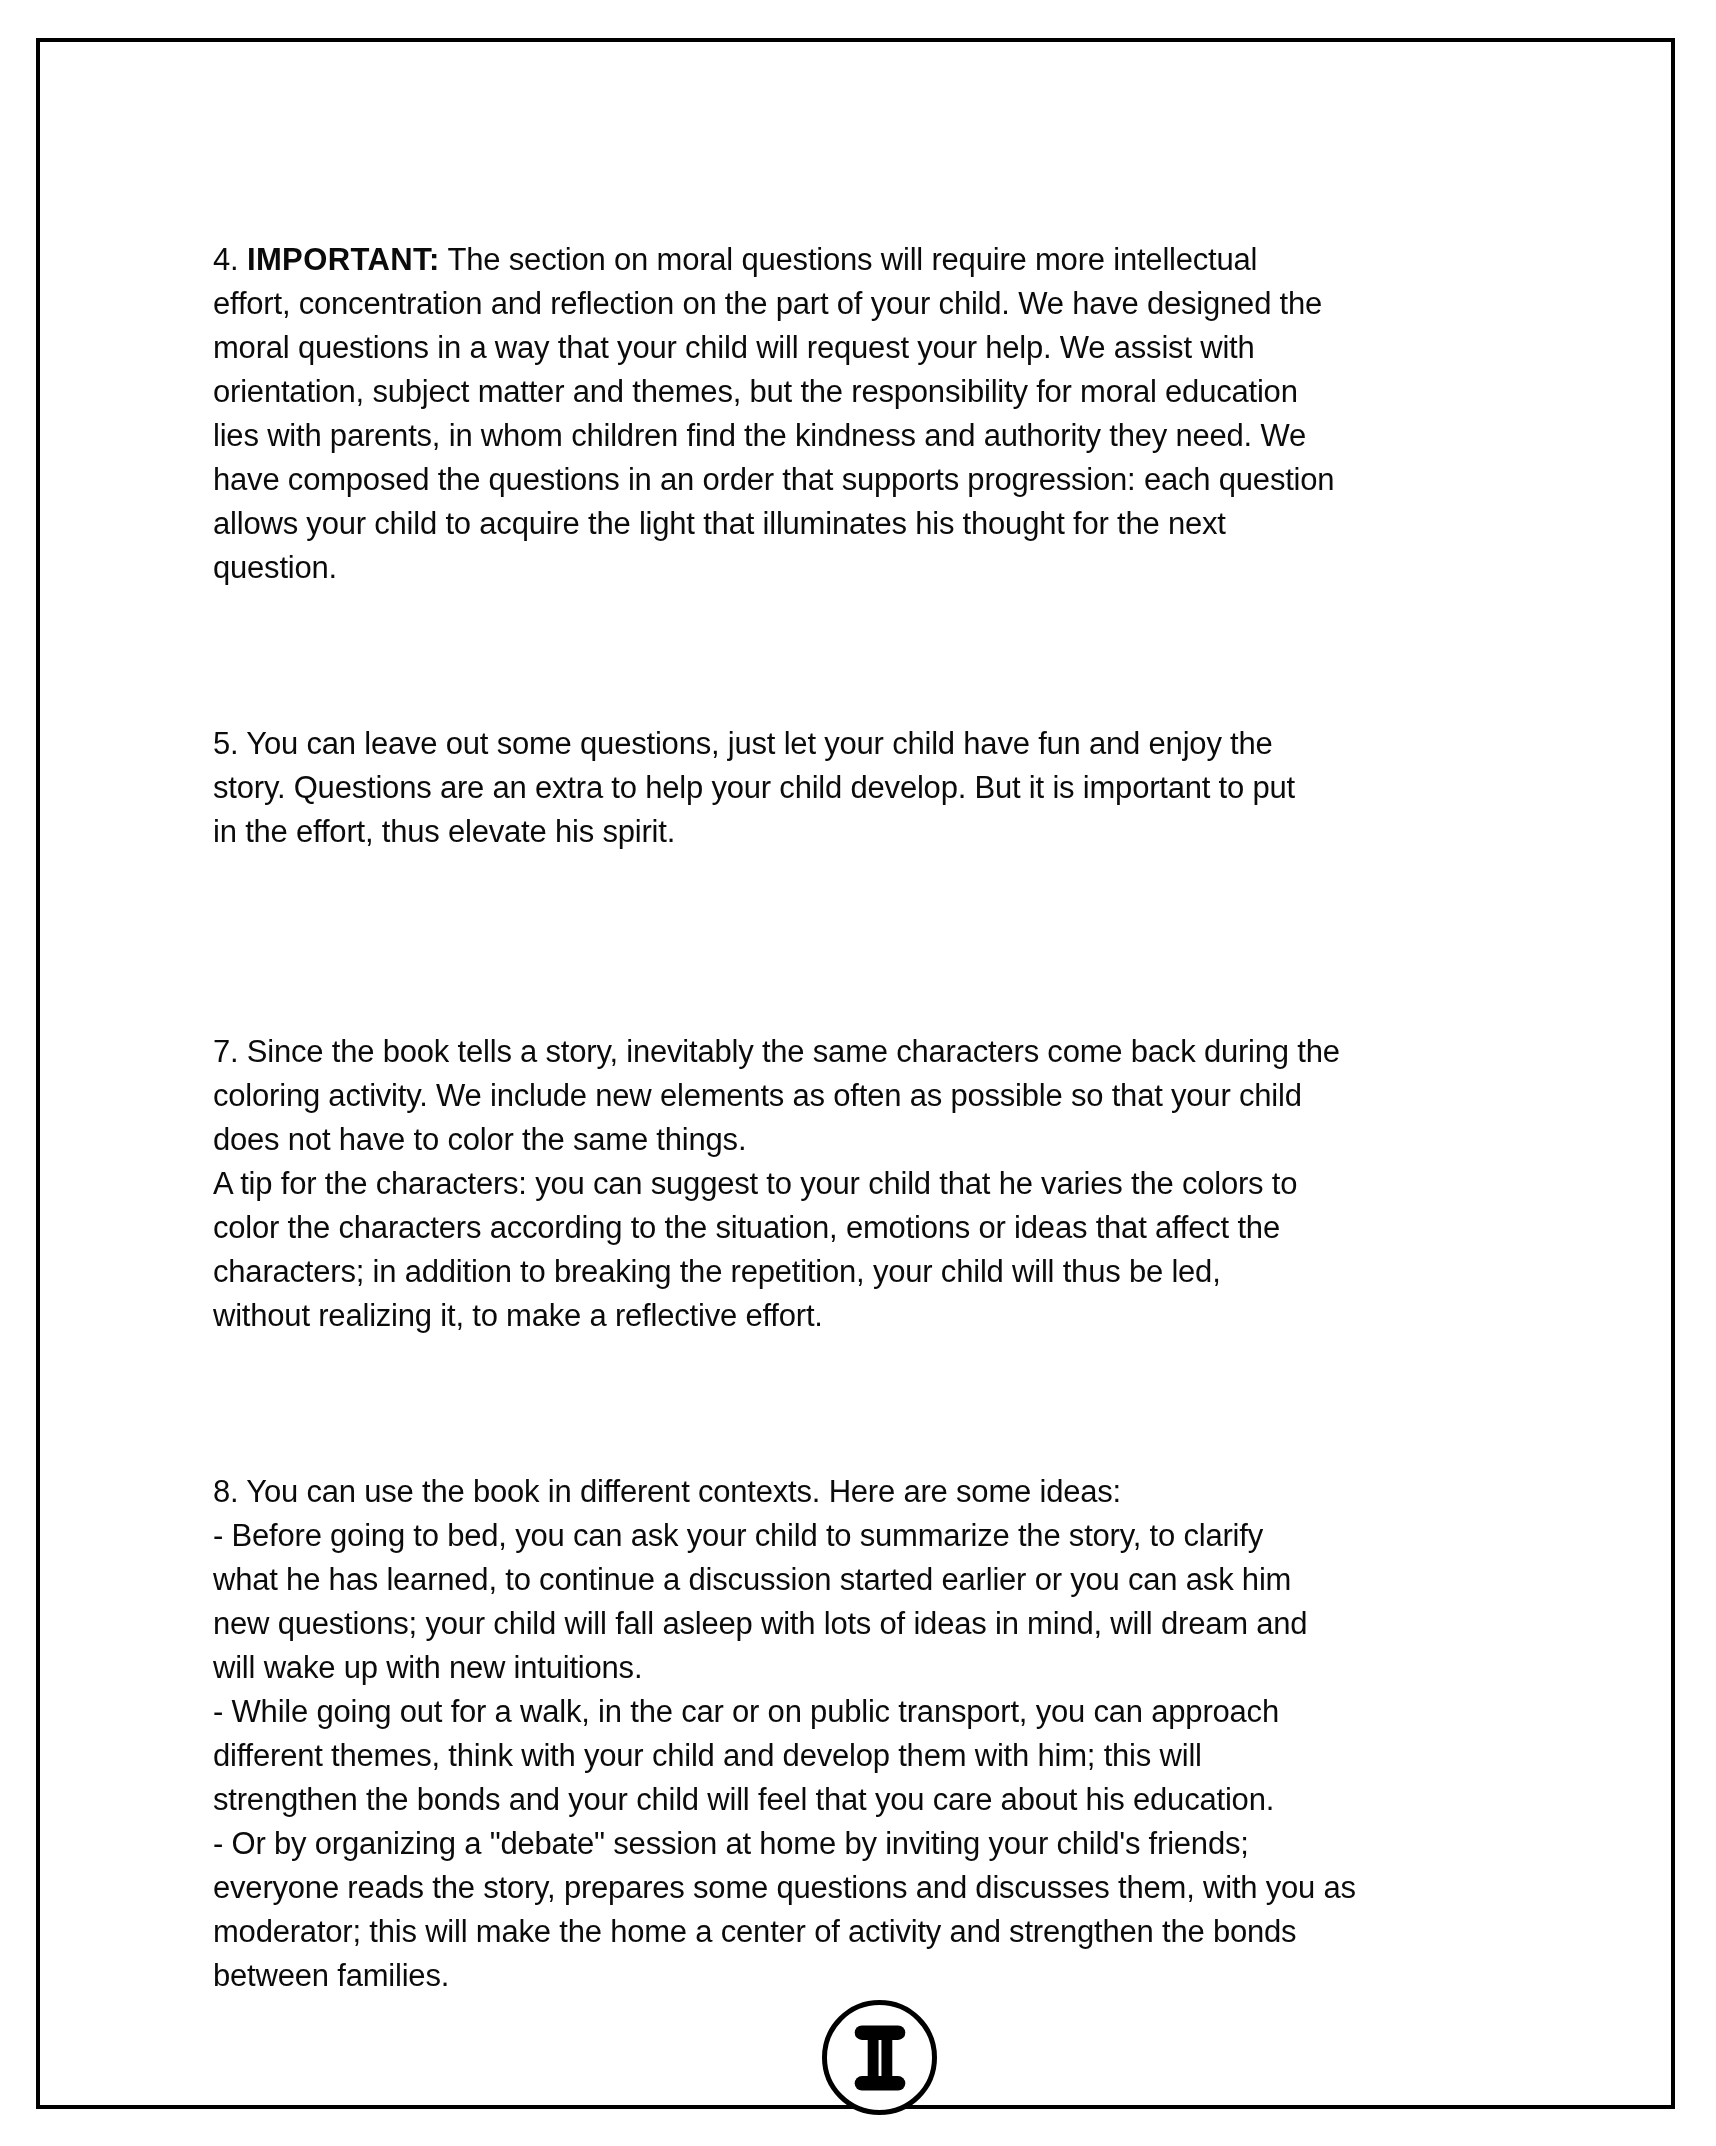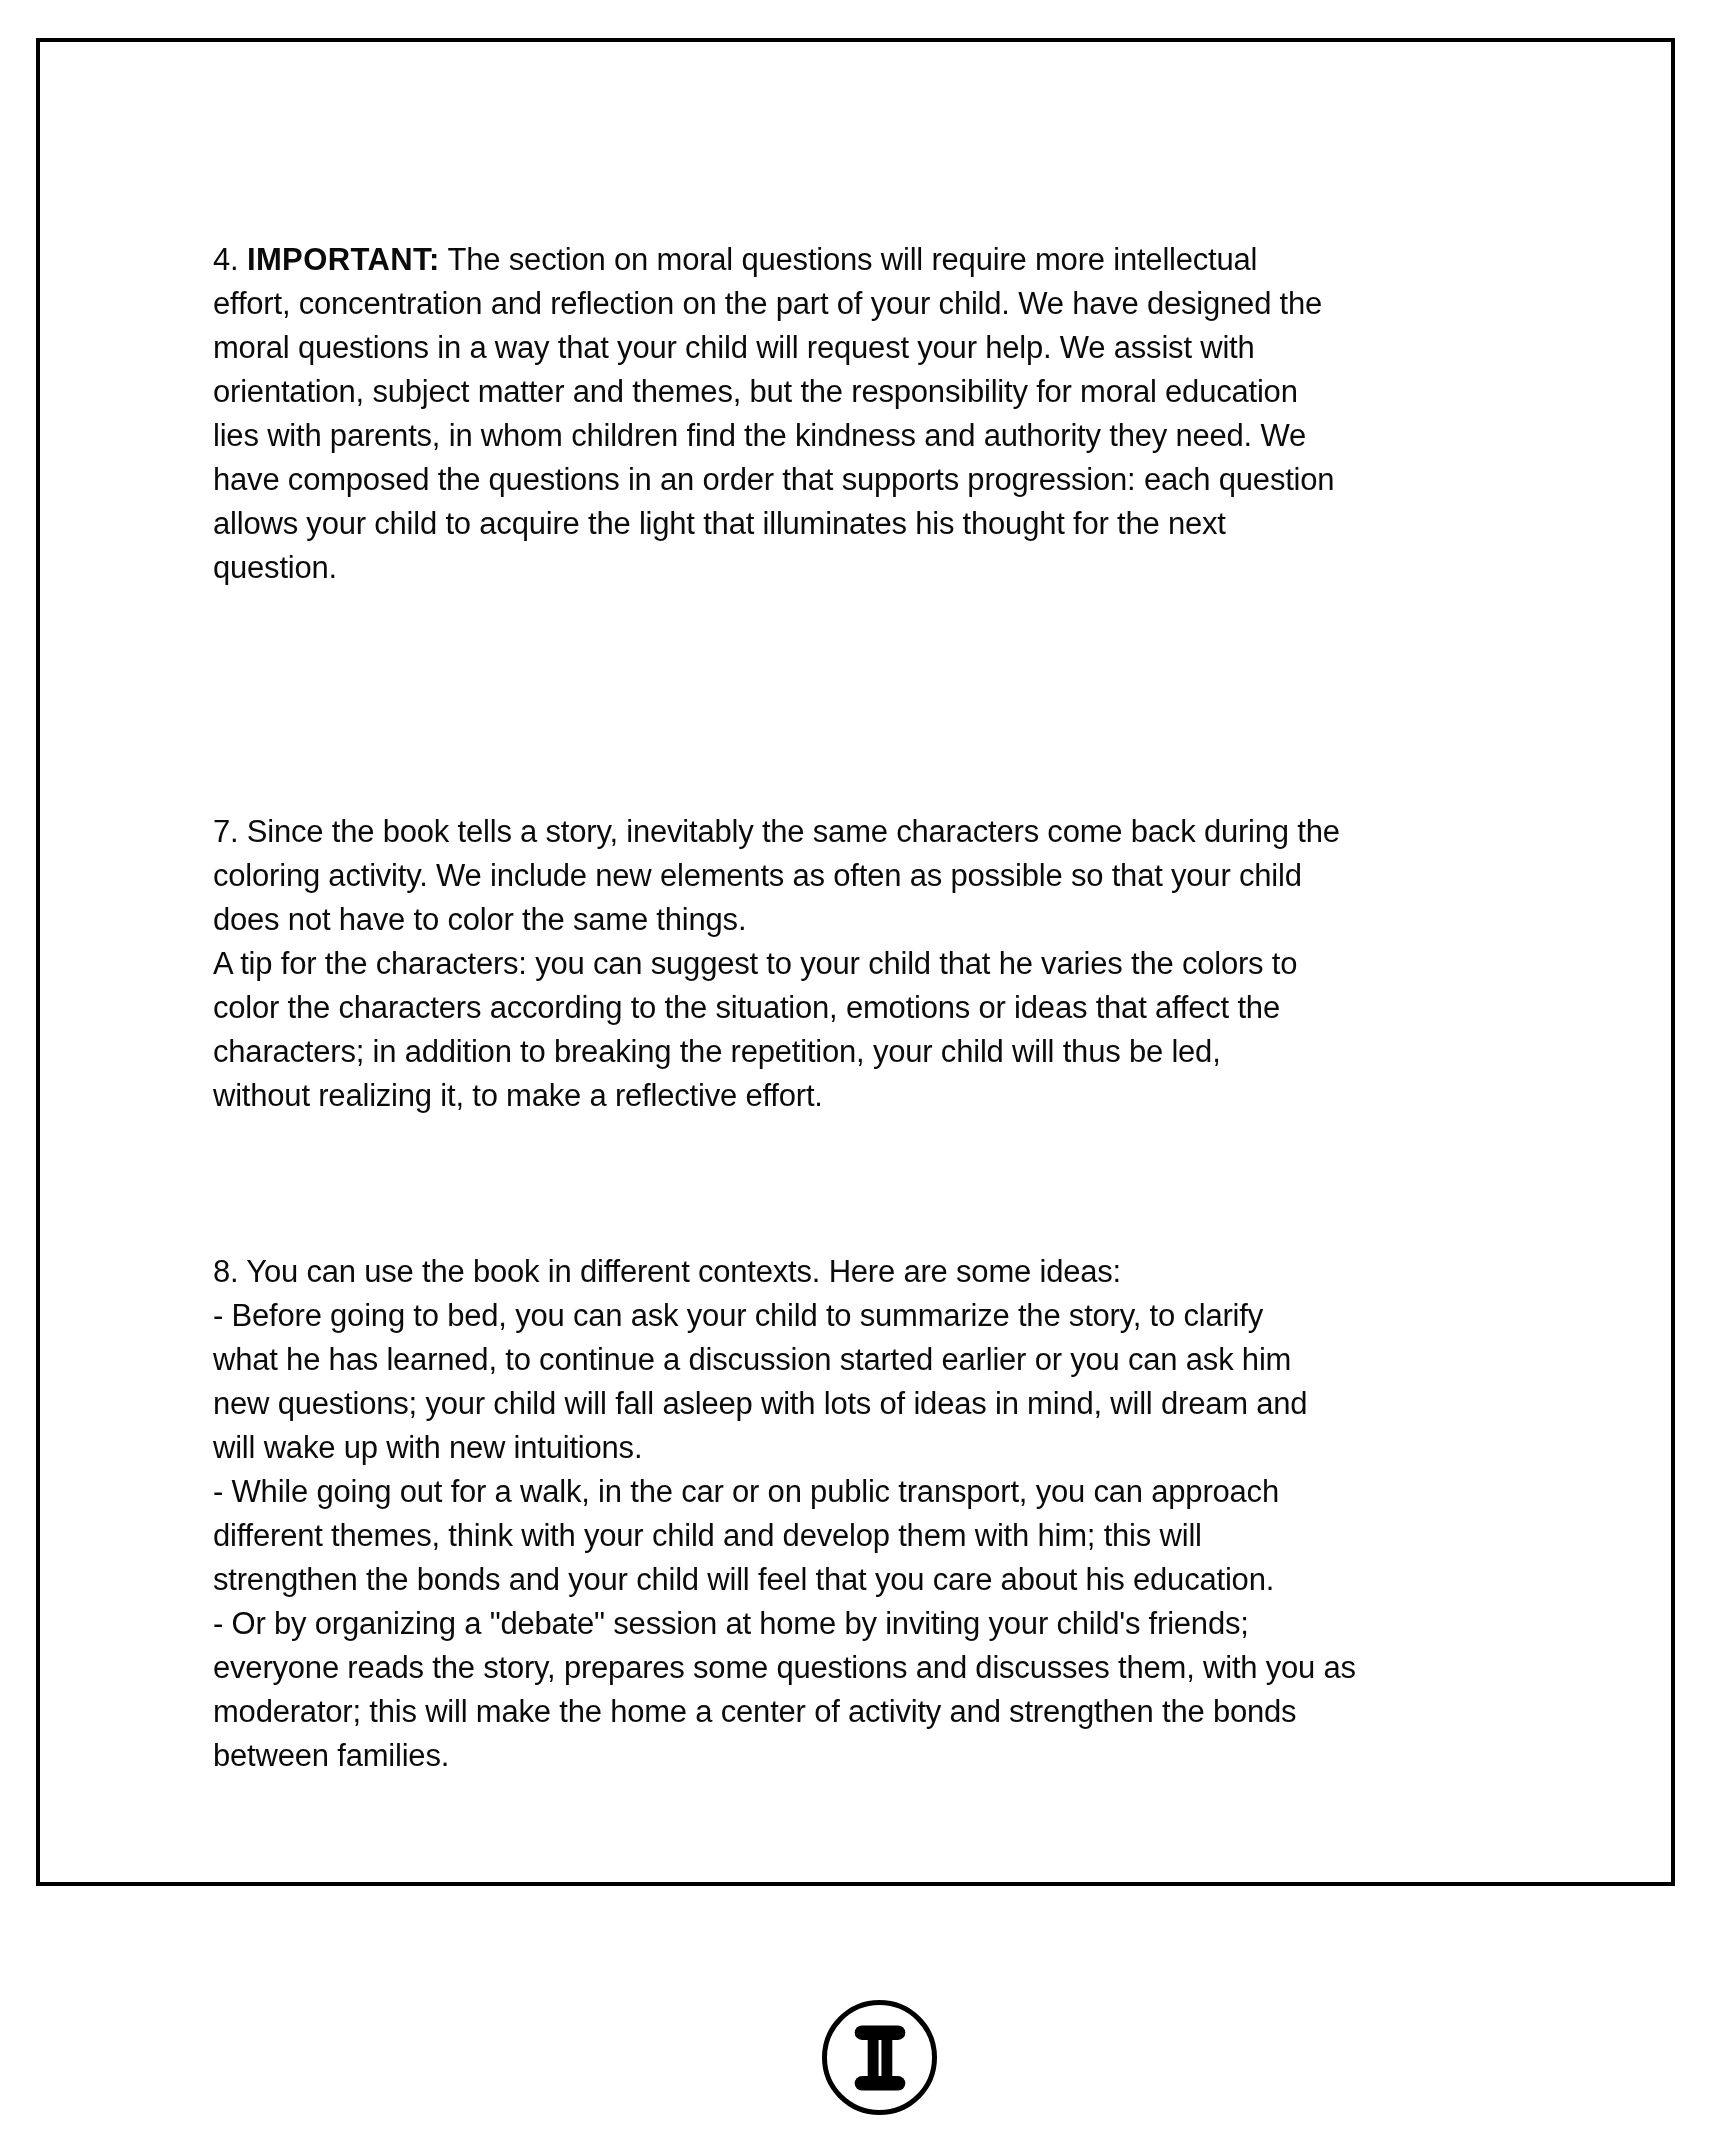--- a/index.html
+++ b/index.html
@@ -14,21 +14,21 @@
     background: #ffffff;
     font-family: "Liberation Sans", sans-serif;
     color: #0b0b0b;
     overflow: hidden;
   }
   .page-border {
     position: absolute;
     left: 36px;
     top: 38px;
     width: 1639px;
-    height: 1848px;
+    height: 2071px;
     border: 4.4px solid #000000;
     box-sizing: border-box;
   }
   .content {
     position: absolute;
     left: 173px;   
     top: 152px;    
     width: 1341px;
     font-size: 31px;
     line-height: 44px;
@@ -69,20 +69,23 @@
     <div class="content">
       <p class="para"><span>4. </span><span class="emph">IMPORTANT:</span><span> The section on moral questions will require more intellectual
 effort, concentration and reflection on the part of your child. We have designed the
 moral questions in a way that your child will request your help. We assist with
 orientation, subject matter and themes, but the responsibility for moral education
 lies with parents, in whom children find the kindness and authority they need. We
 have composed the questions in an order that supports progression: each question
 allows your child to acquire the light that illuminates his thought for the next
 question.</span></p>
 
+      <p class="para">5. You can leave out some questions, just let your child have fun and enjoy the
+story. Questions are an extra to help your child develop. But it is important to put
+in the effort, thus elevate his spirit.</p>
 
 
       <p class="para">7. Since the book tells a story, inevitably the same characters come back during the
 coloring activity. We include new elements as often as possible so that your child
 does not have to color the same things.
 A tip for the characters: you can suggest to your child that he varies the colors to
 color the characters according to the situation, emotions or ideas that affect the
 characters; in addition to breaking the repetition, your child will thus be led,
 without realizing it, to make a reflective effort.</p>
 

